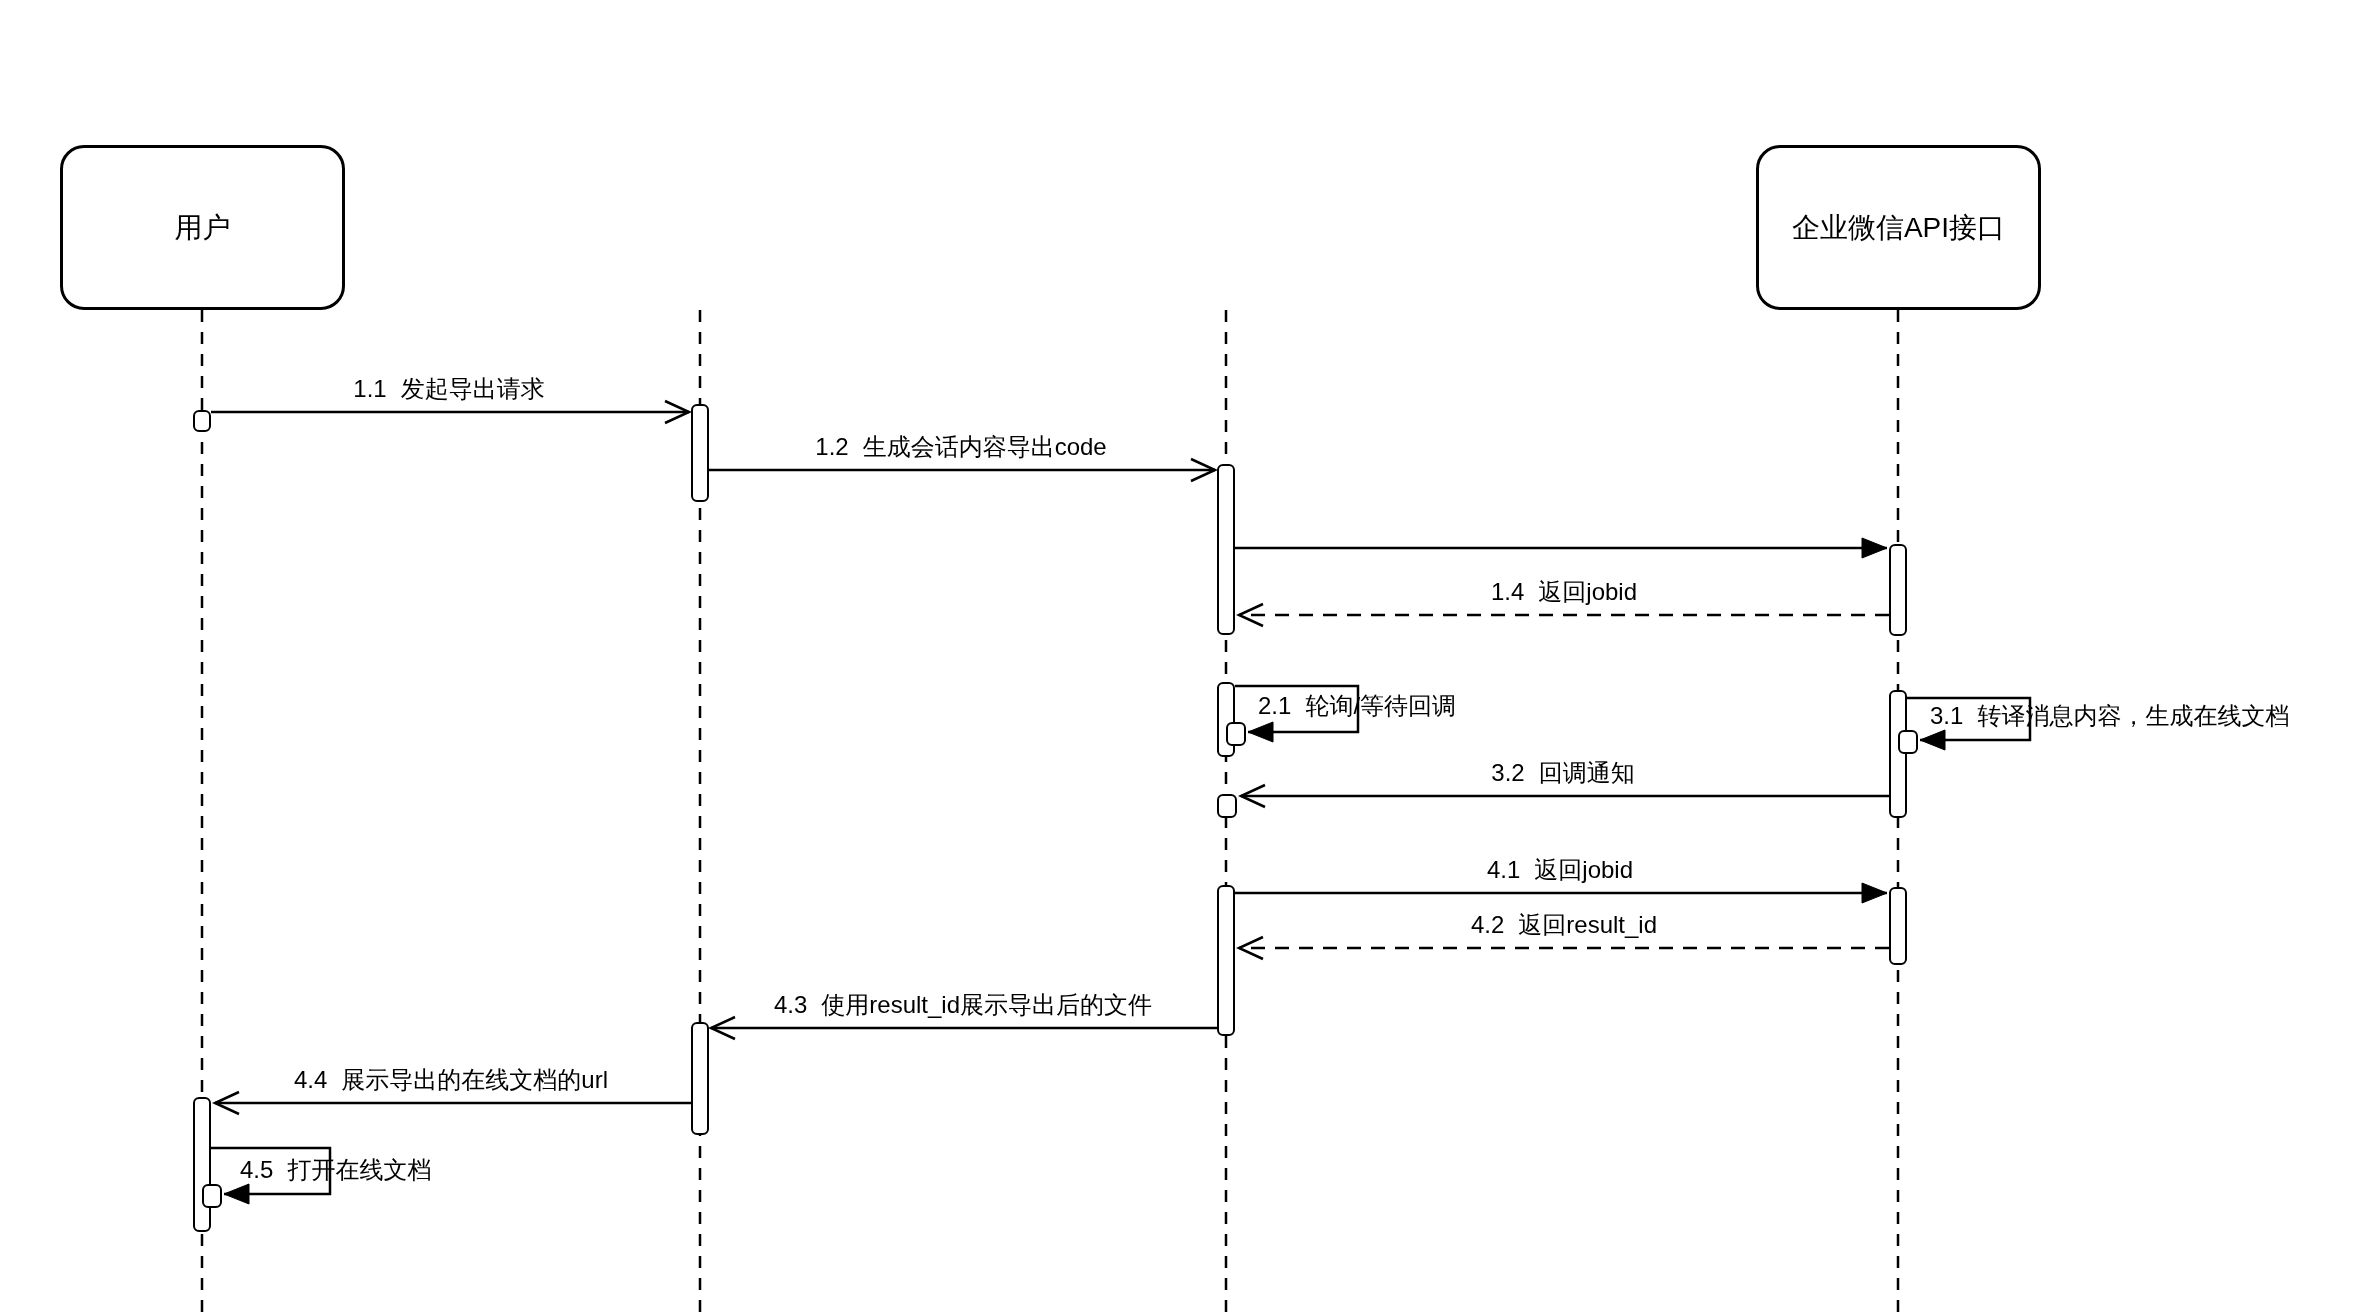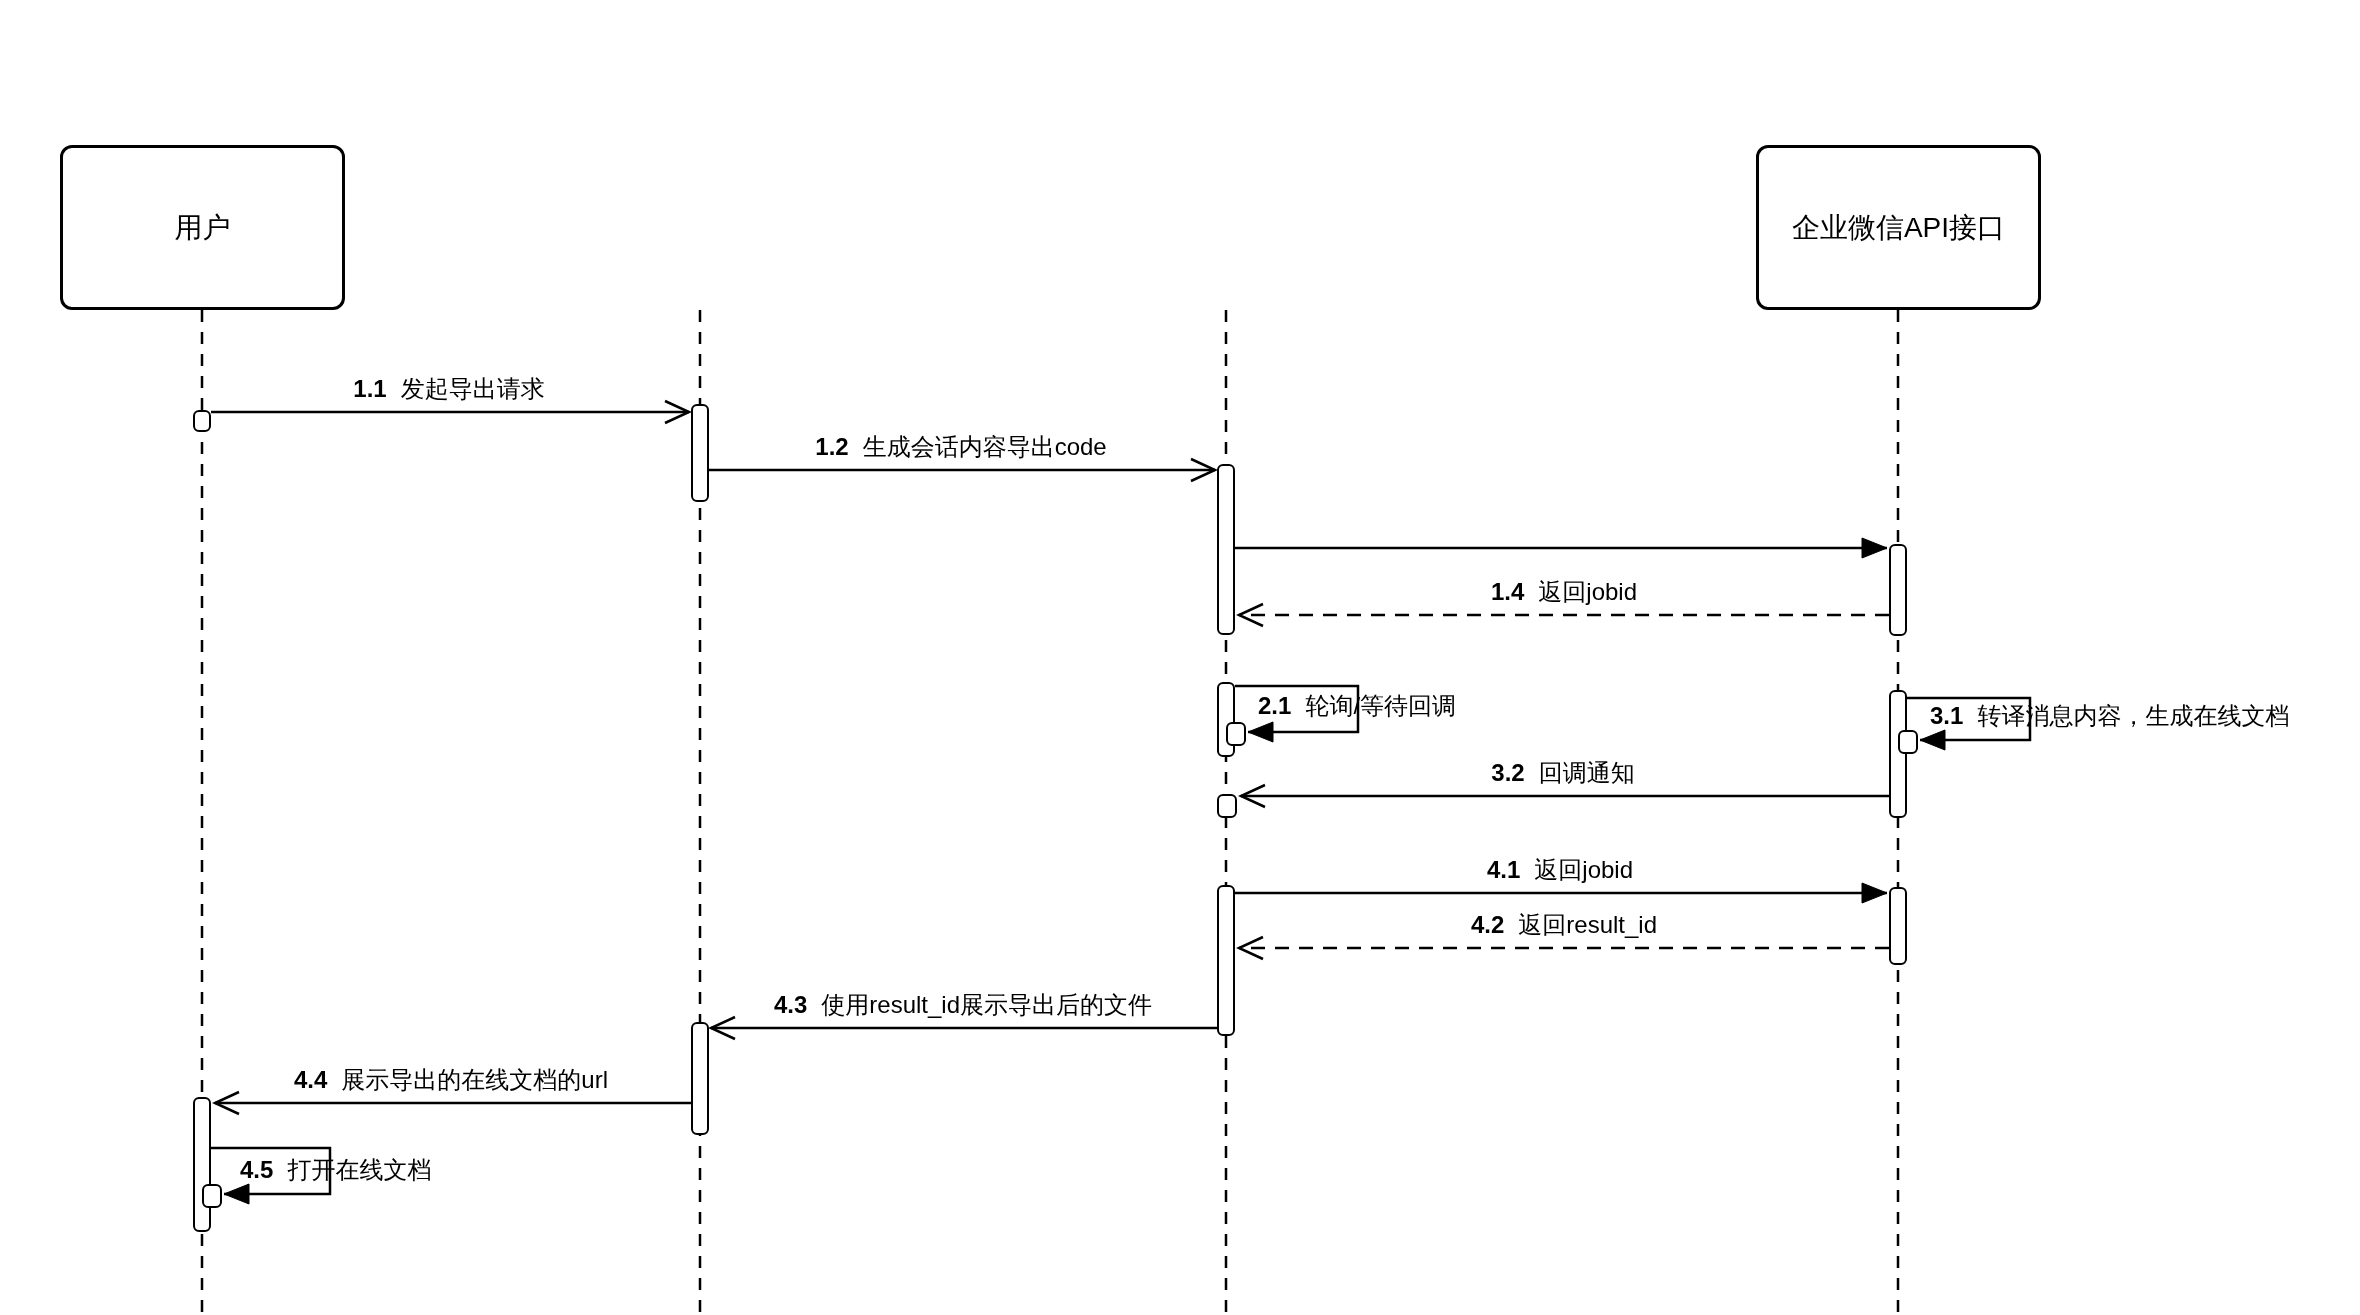--- a/index.html
+++ b/index.html
@@ -10,33 +10,33 @@
     font-family:"Liberation Sans","DejaVu Sans",sans-serif;
     color:#000;
     overflow:hidden;
   }
   .lines-layer { position:absolute; left:0; top:0; width:2360px; height:1315px; }
   .lifeline { stroke:#000; stroke-width:2.5; stroke-dasharray:12 10; }
   .msg { stroke:#000; stroke-width:2.5; fill:none; }
   .msg.return { stroke-dasharray:14 10; }
   .actor {
     position:absolute; top:145px; width:285px; height:165px;
-    border:3px solid #000; border-radius:12px; background:#fff;
+    border:3px solid #000; border-radius:24px; background:#fff;
     display:flex; align-items:center; justify-content:center;
     font-size:28px; box-sizing:border-box;
   }
   .act {
     position:absolute; border:2.5px solid #000; border-radius:6px;
     background:#fff; box-sizing:border-box;
   }
   .msg-label {
     position:absolute; white-space:nowrap; font-size:24px; line-height:30px;
   }
   .msg-label.centered { transform:translateX(-50%); }
-  .num { font-weight:bold; margin-right:14px; }
+  .num { font-weight:normal; margin-right:14px; }
 </style>
 </head>
 <body>
 
 <div class="canvas">
 
   <svg class="lines-layer" width="2360" height="1315" viewBox="0 0 2360 1315" xmlns="http://www.w3.org/2000/svg">
     <defs>
       <marker id="openhead" markerWidth="32" markerHeight="28" refX="26" refY="13" orient="auto" markerUnits="userSpaceOnUse">
         <path d="M2,2 L26,13 L2,24" fill="none" stroke="#000" stroke-width="2.5"></path>

